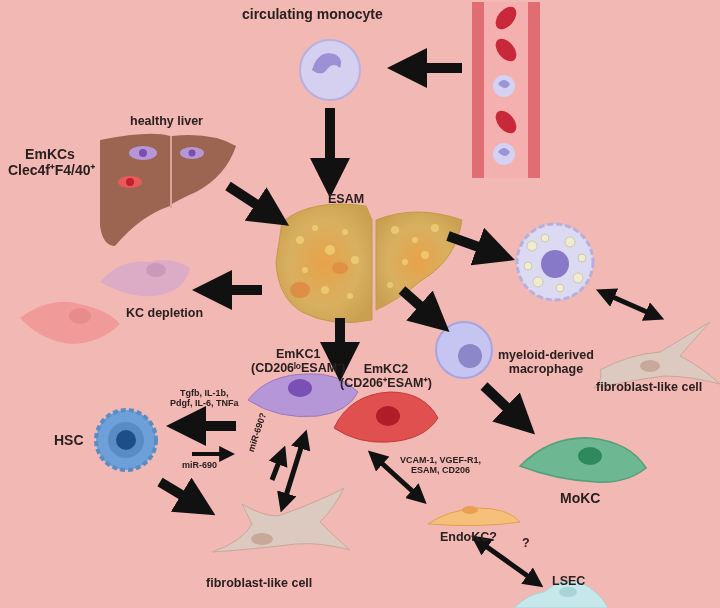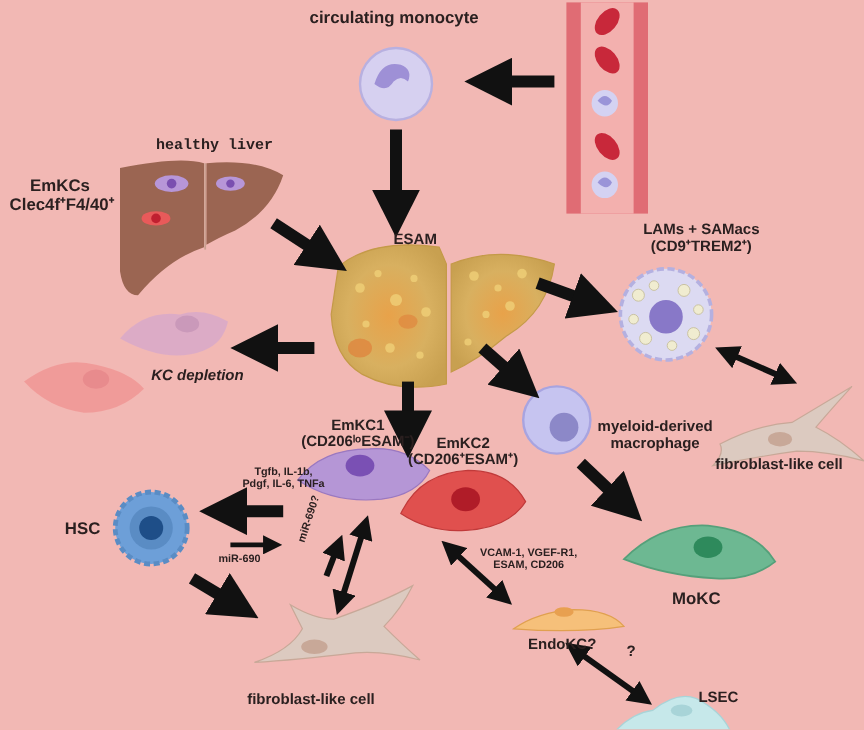--- a/index.html
+++ b/index.html
@@ -165,54 +165,50 @@
     <line x1="236" y1="426" x2="184" y2="426" stroke-width="10" marker-end="url(#ah)"></line>
     <line x1="192" y1="454" x2="228" y2="454" stroke-width="4" marker-end="url(#ah)"></line>
     <line x1="272" y1="480" x2="282" y2="454" stroke-width="5" marker-end="url(#ah)"></line>
     <line x1="284" y1="502" x2="304" y2="438" stroke-width="5" marker-start="url(#ahs)" marker-end="url(#ah)"></line>
     <line x1="160" y1="482" x2="200" y2="506" stroke-width="10" marker-end="url(#ah)"></line>
     <line x1="376" y1="458" x2="420" y2="498" stroke-width="5" marker-start="url(#ahs)" marker-end="url(#ah)"></line>
     <line x1="480" y1="542" x2="536" y2="582" stroke-width="5" marker-start="url(#ahs)" marker-end="url(#ah)"></line>
   </g>
 </svg>
 
-<div class="lbl big" style="left:258px;top:6px;">circulating monocyte</div>
-<div class="lbl mid" style="left:130px;top:114px;font-family:Liberation Mono, monospace;">healthy liver</div>
+<div class="lbl big" style="left:242px;top:6px;">circulating monocyte</div>
+<div class="lbl mid" style="left:130px;top:114px;">healthy liver</div>
 <div class="lbl big" style="left:8px;top:146px;width:84px;">
   <div>EmKCs</div>
   <div>Clec4f⁺F4/40⁺</div>
 </div>
 <div class="lbl mid" style="left:328px;top:192px;">ESAM</div>
-<div class="lbl mid" style="left:536px;top:184px;">
-  <div>LAMs + SAMacs</div>
-  <div>(CD9⁺TREM2⁺)</div>
-</div>
-<div class="lbl mid" style="left:126px;top:306px;font-style:italic;">KC depletion</div>
+<div class="lbl mid" style="left:126px;top:306px;">KC depletion</div>
 <div class="lbl mid" style="left:228px;top:347px;margin-left:23px;">
   <div>EmKC1</div>
   <div>(CD206ˡᵒESAM⁻)</div>
 </div>
 <div class="lbl mid" style="left:340px;top:362px;">
   <div>EmKC2</div>
   <div>(CD206⁺ESAM⁺)</div>
 </div>
 <div class="lbl mid" style="left:498px;top:348px;text-align:center;">
   <div>myeloid-derived</div>
   <div>macrophage</div>
 </div>
 <div class="lbl mid" style="left:596px;top:380px;">fibroblast-like cell</div>
-<div class="lbl small" style="left:170px;top:388px;margin-left:32px;">
+<div class="lbl small" style="left:170px;top:388px;">
   <div>Tgfb, IL-1b,</div>
   <div>Pdgf, IL-6, TNFa</div>
 </div>
 <div class="lbl small" style="left:182px;top:460px;">miR-690</div>
 <div class="lbl small" style="left:246px;top:450px;transform:rotate(-72deg);transform-origin:left top;">miR-690?</div>
 <div class="lbl big" style="left:54px;top:432px;text-align:right;">HSC</div>
 <div class="lbl small" style="left:400px;top:455px;">
   <div>VCAM-1, VGEF-R1,</div>
   <div>ESAM, CD206</div>
 </div>
 <div class="lbl big" style="left:560px;top:490px;">MoKC</div>
 <div class="lbl mid" style="left:396px;top:530px;margin-left:44px;">EndoKC?</div>
 <div class="lbl mid" style="left:522px;top:536px;">?</div>
-<div class="lbl mid" style="left:582px;top:574px;">LSEC</div>
+<div class="lbl mid" style="left:552px;top:574px;">LSEC</div>
 <div class="lbl mid" style="left:206px;top:576px;">fibroblast-like cell</div>
 </div>
 
 </body></html>

